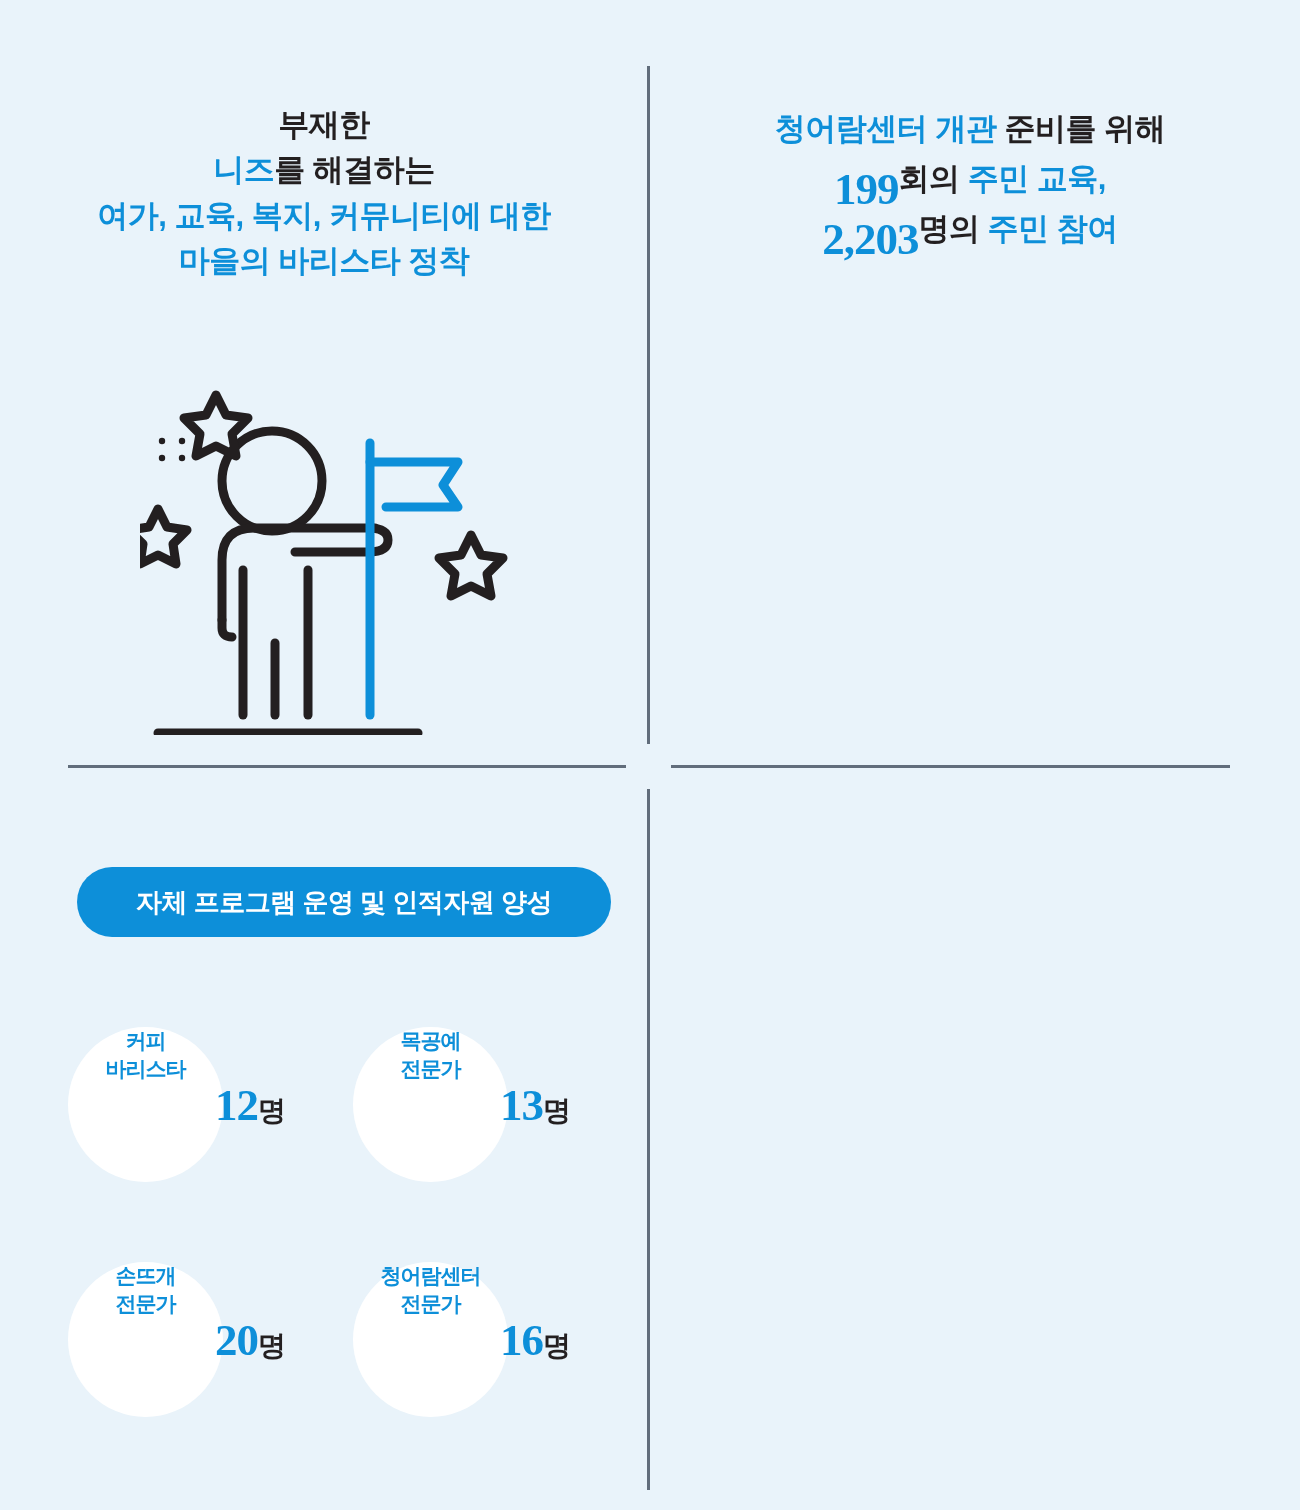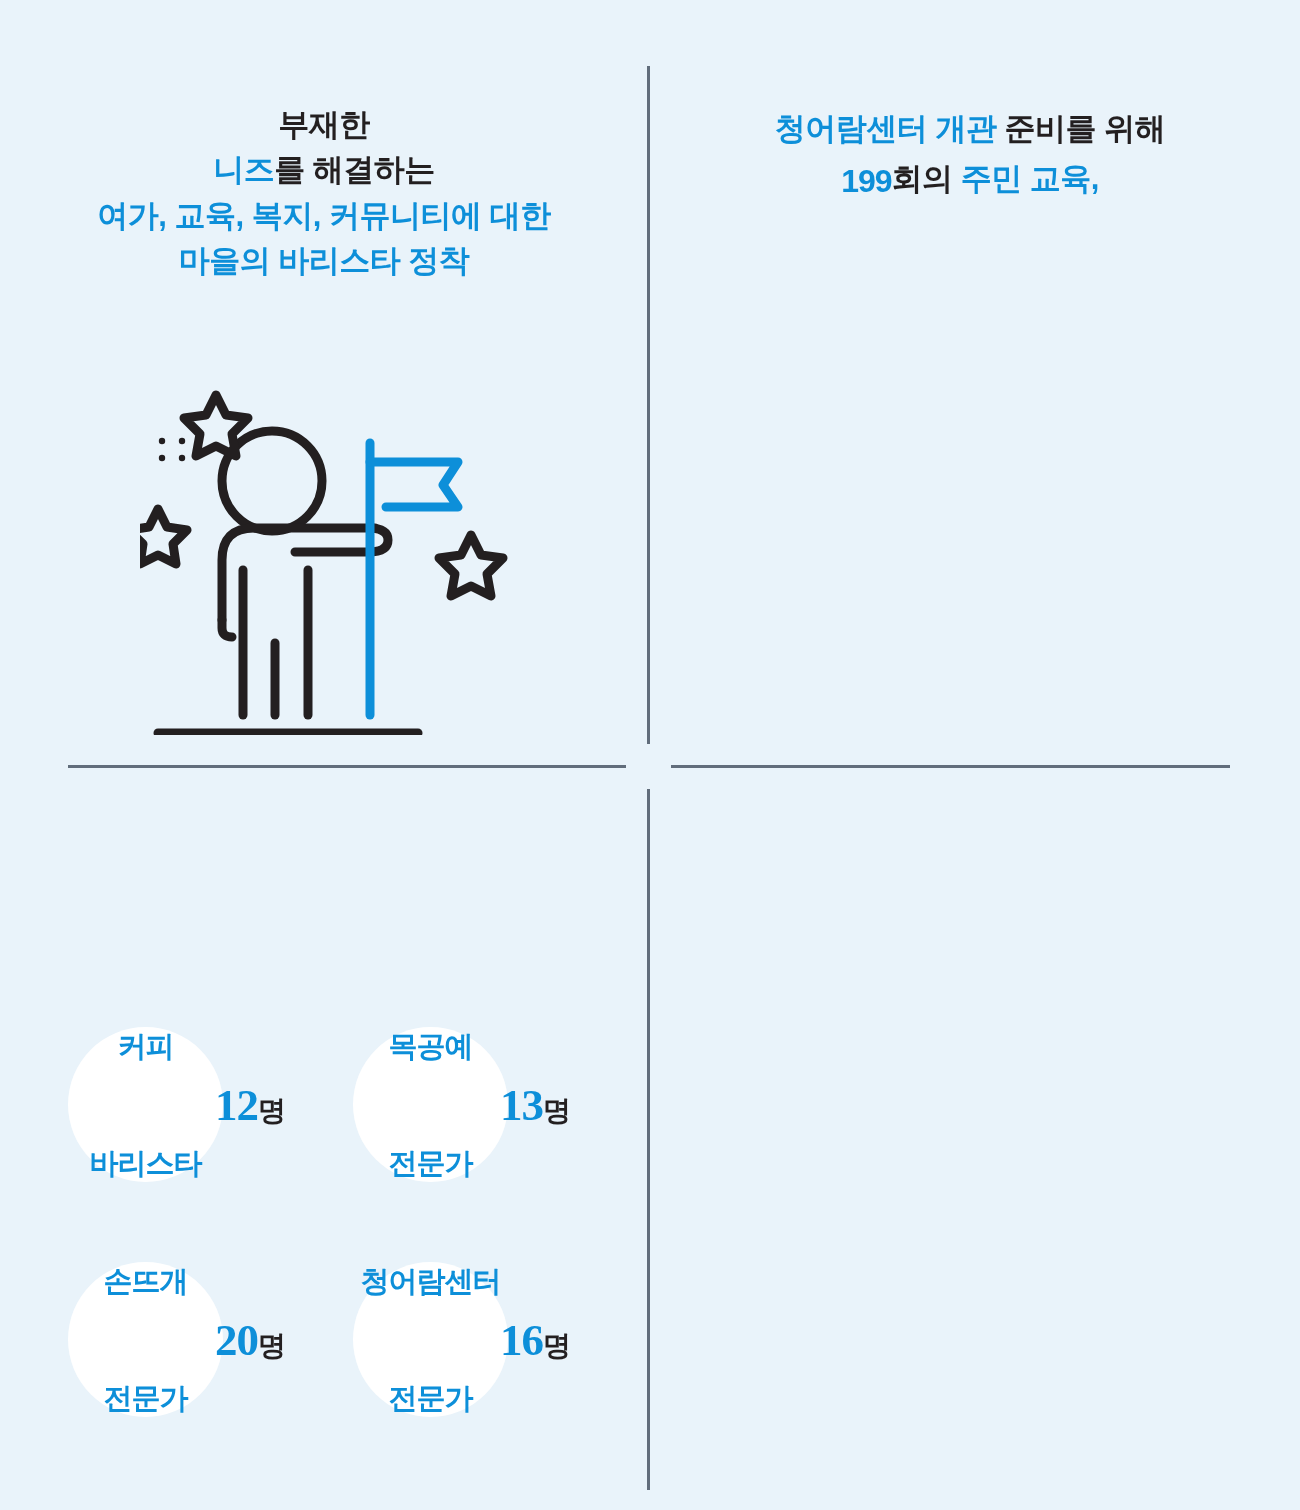--- a/index.html
+++ b/index.html
@@ -73,25 +73,26 @@
     font-size: 31px;
   }
   #quad-tr .headline {
     position: absolute;
     left: 0; right: 0;
     top: 104px;
     font-size: 31px;
     line-height: 1.62;
   }
   .bignum {
-    font-size: 32px;
+    font-size: 45px;
     letter-spacing: -1px;
     line-height: 0;
     position: relative;
-    top: 3px;
+    top: 15px;
+    font-family: Liberation Serif, serif;
   }
 
   
   .icon-wrap { position: absolute; }
   #icon-achievement { left: 140px; top: 385px; }
 
   
   .badge-pill {
     position: absolute;
     left: 77px;
@@ -129,25 +130,25 @@
     width: 285px;
   }
   .stat-circle {
     width: 155px;
     height: 155px;
     border-radius: 50%;
     background: #ffffff;
     display: flex;
     flex-direction: column;
     align-items: center;
-    justify-content: space-between;
+    justify-content: flex-start;
     flex: 0 0 auto;
     color: #0d8fd9;
     font-weight: bold;
-    font-size: 29px;
+    font-size: 21px;
     line-height: 1.32;
     letter-spacing: -1px;
     text-align: center;
   }
   .stat-value {
     margin-left: -8px;
     white-space: nowrap;
     font-weight: bold;
     letter-spacing: -1px;
     font-family: Liberation Serif, serif;
@@ -208,26 +209,30 @@
         </g>
       </svg>
     </div>
   </div>
 
   <div class="quad" id="quad-tr">
 
     <div class="headline">
       <span class="line"><span class="blue">청어람센터 개관</span><span class="dark"> 준비를 위해</span></span>
       <span class="line"><span class="blue bignum">199</span><span class="dark">회의</span><span class="blue"> 주민 교육,</span></span>
+      <span class="line"><span class="blue bignum">2,203</span><span class="dark">명의</span><span class="blue"> 주민 참여</span></span>
     </div>
 
   </div>
 
   <div class="quad" id="quad-bl"></div>
 
+  <div class="badge-pill">
+    <span>자체 프로그램 운영 및 인적자원 양성</span>
+  </div>
 
   <div class="stat-grid">
     <div class="stat-row">
       <div class="stat-item">
         <div class="stat-circle">
           <span>커피</span>
           <span>바리스타</span>
         </div>
         <div class="stat-value">
           <span class="num">12</span><span class="unit">명</span>

